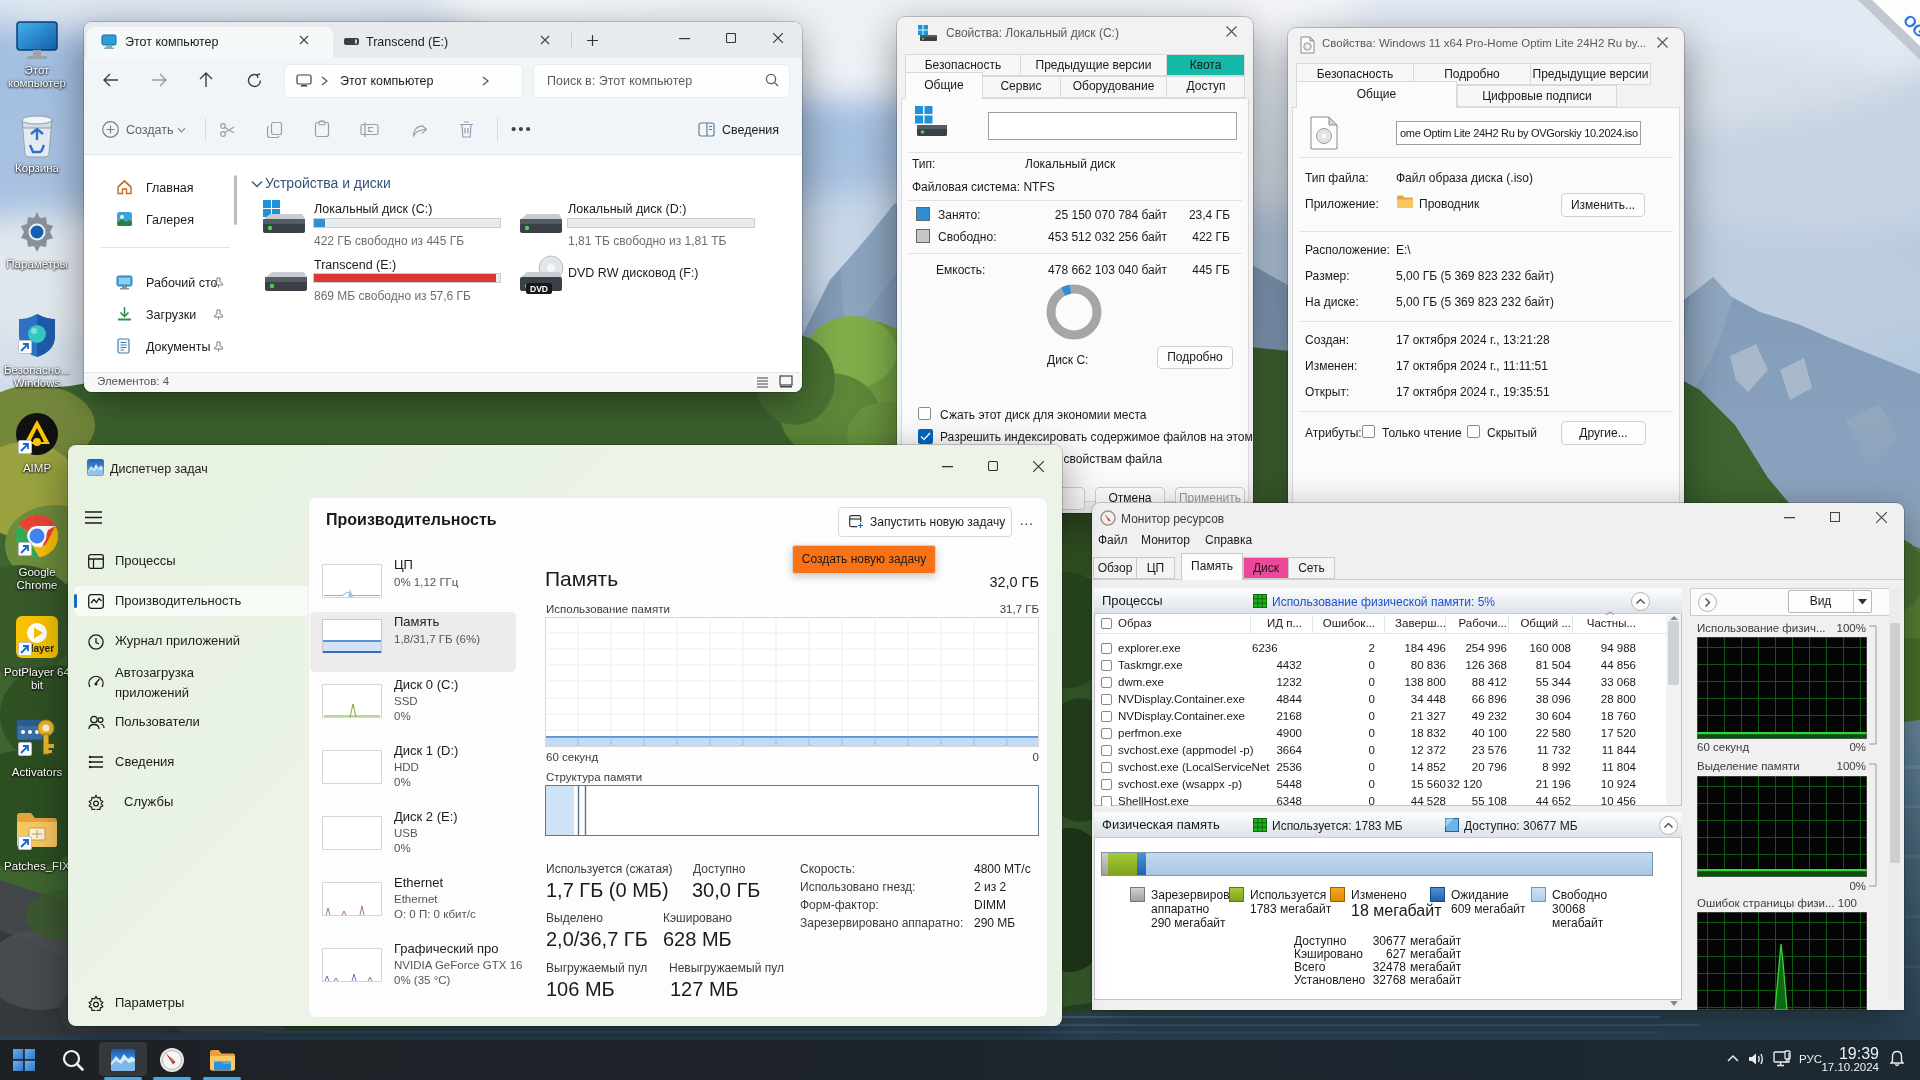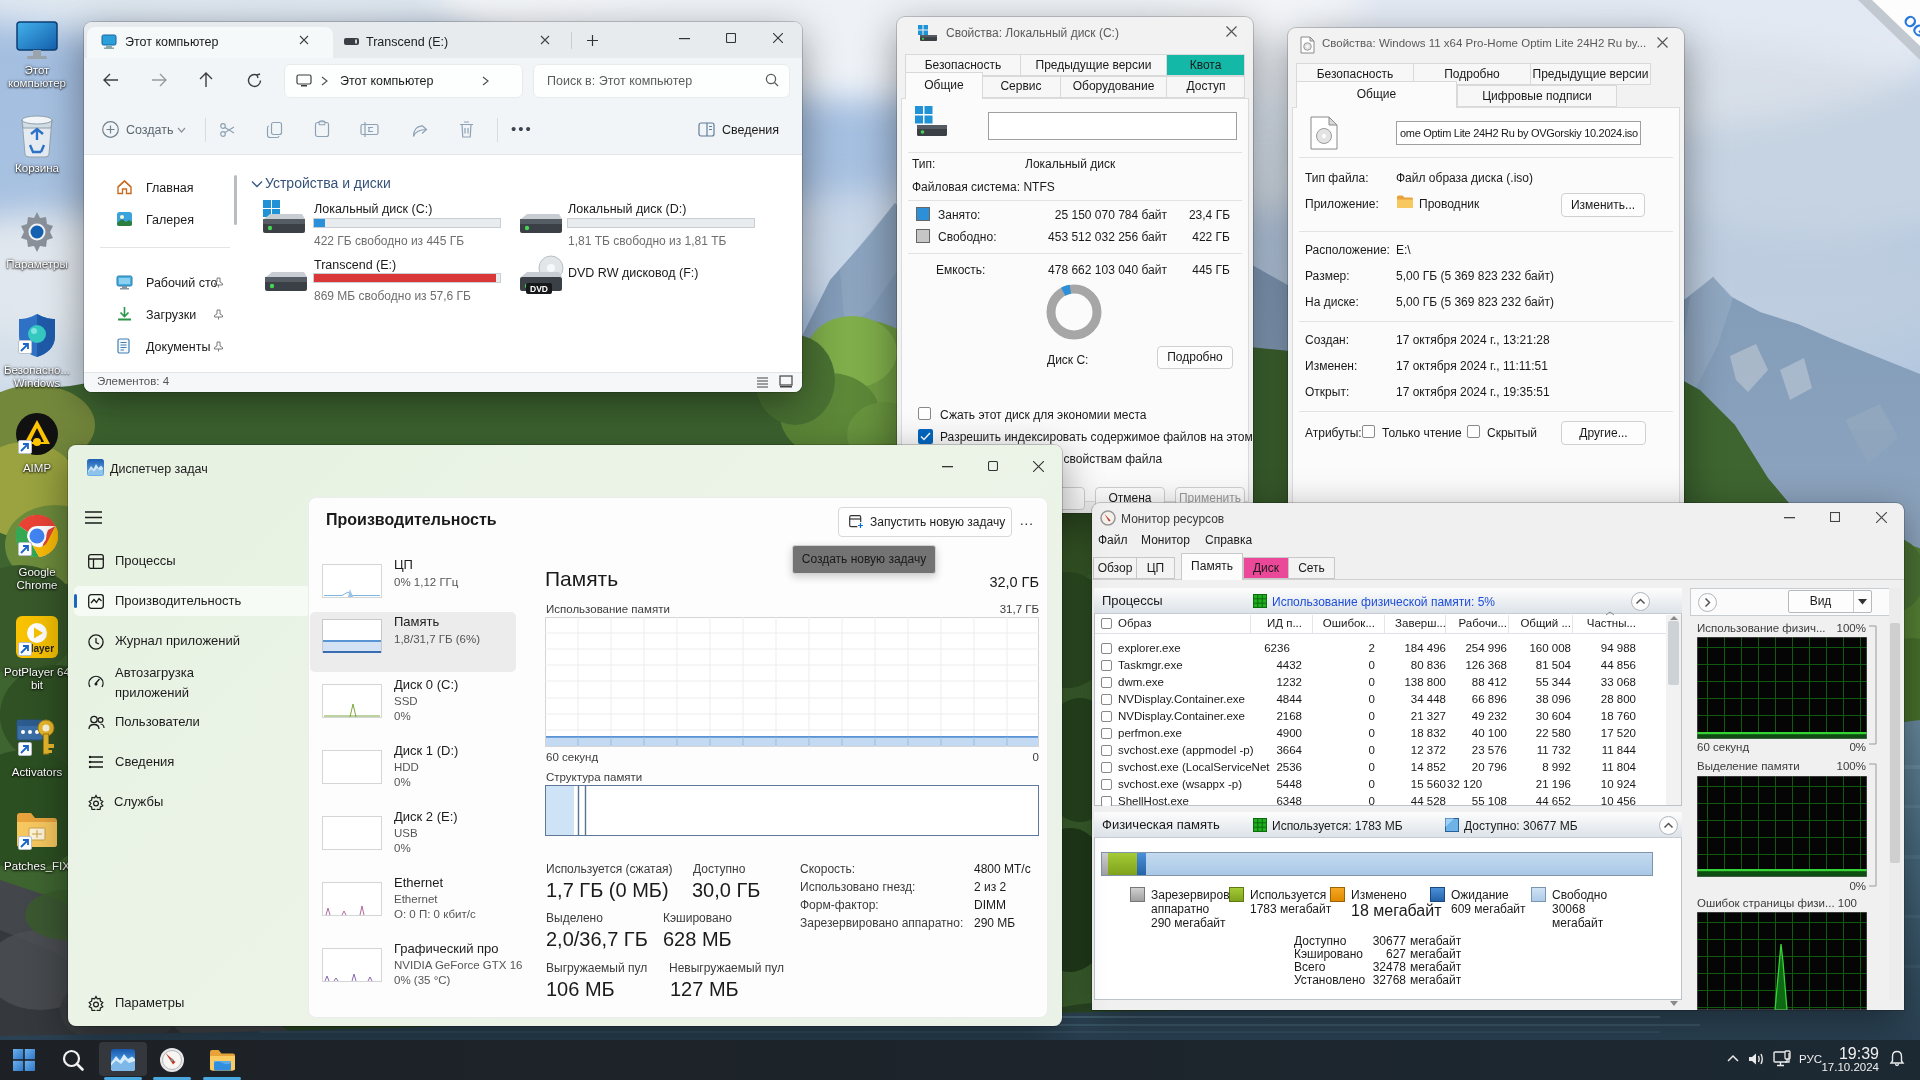--- a/index.html
+++ b/index.html
@@ -631,21 +631,21 @@
     </svg>
  <div class="abs" style="left:158px;top:112px;width:1px;height:19px;background:#e3e6e9"></div>
  <div class="abs" style="left:220px;top:112px;width:1px;height:19px;background:#e3e6e9"></div>
  <div class="abs" style="left:292px;top:112px;width:1px;height:19px;background:#e3e6e9"></div>
  <div class="abs" style="left:353px;top:112px;width:1px;height:19px;background:#e3e6e9"></div>
  <div class="abs" style="left:416px;top:112px;width:1px;height:19px;background:#e3e6e9"></div>
  <div class="abs" style="left:480px;top:112px;width:1px;height:19px;background:#e3e6e9"></div>
  <div id="rmrows" style="position:absolute;left:0;top:0;width:574px;height:303px;overflow:hidden">
  <div class="cbx" style="left:9px;top:140px;width:11px;height:11px"></div>
  <div class="rm-row" style="left:26px;top:139px">explorer.exe</div>
- <div class="rm-row" style="left:160px;top:139px;width:50px;text-align:center">6236</div>
+ <div class="rm-row" style="left:160px;top:139px;width:50px;text-align:left">6236</div>
  <div class="rm-row" style="left:222px;top:139px;width:61px;text-align:right">2</div>
  <div class="rm-row" style="left:294px;top:139px;width:60px;text-align:right">184 496</div>
  <div class="rm-row" style="left:355px;top:139px;width:60px;text-align:right">254 996</div>
  <div class="rm-row" style="left:418px;top:139px;width:61px;text-align:right">160 008</div>
  <div class="rm-row" style="left:482px;top:139px;width:62px;text-align:right">94 988</div>
  <div class="cbx" style="left:9px;top:157px;width:11px;height:11px"></div>
  <div class="rm-row" style="left:26px;top:156px">Taskmgr.exe</div>
  <div class="rm-row" style="left:160px;top:156px;width:50px;text-align:right">4432</div>
  <div class="rm-row" style="left:222px;top:156px;width:61px;text-align:right">0</div>
  <div class="rm-row" style="left:294px;top:156px;width:60px;text-align:right">80 836</div>
@@ -900,21 +900,21 @@
       <path d="M1,2 H15 M1,7 H15 M1,12 H15" stroke="#1b1b1b" stroke-width="1.3"></path>
       <circle cx="2" cy="2" r="1.2" fill="#1b1b1b"></circle>
       <circle cx="2" cy="7" r="1.2" fill="#1b1b1b"></circle>
       <circle cx="2" cy="12" r="1.2" fill="#1b1b1b"></circle>
     </svg>
  <div class="tm-item" style="left:47px;top:309px">Сведения</div>
  <svg class="abs" style="left:20px;top:349px" width="16" height="16">
       <path d="M8,1.5 l1.3,2.4 2.7,-0.4 0.4,2.7 2.4,1.3 -1.7,2.1 1.7,2.1 -2.4,1.3 -0.4,2.7 -2.7,-0.4 -1.3,2.4 -1.3,-2.4 -2.7,0.4 -0.4,-2.7 -2.4,-1.3 1.7,-2.1 -1.7,-2.1 2.4,-1.3 0.4,-2.7 2.7,0.4 Z" fill="none" stroke="#1b1b1b" stroke-width="1.2"></path>
       <circle cx="8" cy="9.5" r="2.4" fill="none" stroke="#1b1b1b" stroke-width="1.2"></circle>
     </svg>
- <div class="tm-item" style="left:46px;top:349px">Службы</div>
+ <div class="tm-item" style="left:56px;top:349px">Службы</div>
  <svg class="abs" style="left:20px;top:550px" width="16" height="16">
       <path d="M8,1.5 l1.3,2.4 2.7,-0.4 0.4,2.7 2.4,1.3 -1.7,2.1 1.7,2.1 -2.4,1.3 -0.4,2.7 -2.7,-0.4 -1.3,2.4 -1.3,-2.4 -2.7,0.4 -0.4,-2.7 -2.4,-1.3 1.7,-2.1 -1.7,-2.1 2.4,-1.3 0.4,-2.7 2.7,0.4 Z" fill="none" stroke="#1b1b1b" stroke-width="1.2"></path>
       <circle cx="8" cy="9.5" r="2.4" fill="none" stroke="#1b1b1b" stroke-width="1.2"></circle>
     </svg>
  <div class="tm-item" style="left:47px;top:550px">Параметры</div>
 
  <div class="abs" style="left:240px;top:52px;width:740px;height:521px;background:#fcfdfc;border:1px solid #ececec;border-radius:8px"></div>
  <div class="abs" style="left:258px;top:66px;font-size:16px;font-weight:bold;color:#1a1a1a">Производительность</div>
  <div class="abs" style="left:770px;top:62px;width:174px;height:30px;background:#fefefe;border:1px solid #d8d8d8;border-radius:4px"></div>
  <svg class="abs" style="left:781px;top:70px" width="15" height="14">
@@ -1009,21 +1009,21 @@
  <div class="abs g11" style="left:732px;top:417px;font-size:12px">Скорость:</div>
     <div class="abs g11" style="left:906px;top:417px;font-size:12px;color:#1b1b1b">4800 МТ/с</div>
  <div class="abs g11" style="left:732px;top:435px;font-size:12px">Использовано гнезд:</div>
     <div class="abs g11" style="left:906px;top:435px;font-size:12px;color:#1b1b1b">2 из 2</div>
  <div class="abs g11" style="left:732px;top:453px;font-size:12px">Форм-фактор:</div>
     <div class="abs g11" style="left:906px;top:453px;font-size:12px;color:#1b1b1b">DIMM</div>
  <div class="abs g11" style="left:732px;top:471px;font-size:12px">Зарезервировано аппаратно:</div>
     <div class="abs g11" style="left:906px;top:471px;font-size:12px;color:#1b1b1b">290 МБ</div>
 </div>
 
-<div class="abs" style="left:792px;top:545px;width:144px;height:29px;background:#737373;border:1px solid #d2d2d2;border-radius:3px;box-shadow:0 3px 8px rgba(0,0,0,.2);z-index:20;font-size:12px;color:#1a1a1a;text-align:center;line-height:27px">Создать новую задачу</div>
+<div class="abs" style="left:792px;top:545px;width:144px;height:29px;background:#f97316;border:1px solid #d2d2d2;border-radius:3px;box-shadow:0 3px 8px rgba(0,0,0,.2);z-index:20;font-size:12px;color:#1a1a1a;text-align:center;line-height:27px">Создать новую задачу</div>
 
 <div id="taskbar" class="abs" style="left:0;top:1040px;width:1920px;height:40px;background:linear-gradient(90deg,#1d2126 0%,#1d242b 55%,#1c2933 100%)">
  <svg class="abs" style="left:13px;top:9px" width="22" height="22">
       <defs>
         <linearGradient id="wlg" x1="0" y1="0" x2="1" y2="1">
           <stop offset="0" stop-color="#6cb0ec"></stop>
           <stop offset="1" stop-color="#2f77c8"></stop>
         </linearGradient>
       </defs>
       <rect x="0" y="0" width="10.2" height="10.2" fill="url(#wlg)"></rect>

